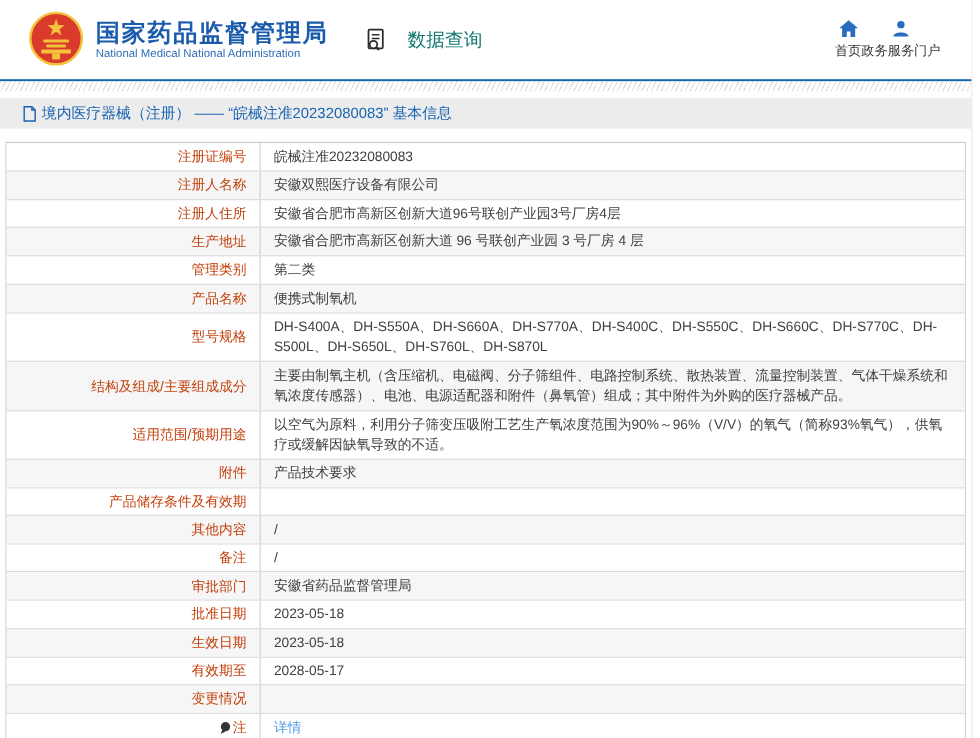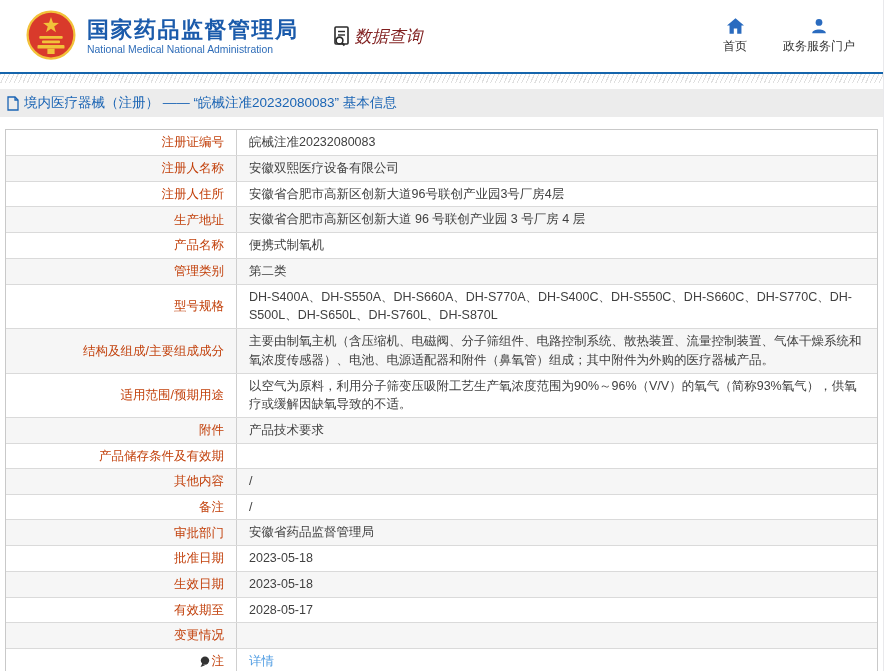--- a/index.html
+++ b/index.html
@@ -11,35 +11,35 @@
   }
   .page { width:884px; min-height:671px; border-right:1px solid #e9e9ec; background:#fff; }
 
   
   .header { height:72px; display:flex; align-items:center; padding-left:24px; background:#fff; }
   .logo-emblem { width:54px; height:54px; flex:0 0 54px; cursor:pointer; }
   .brand { margin-left:9px; cursor:pointer; }
   .brand-cn { font-size:22px; font-weight:bold; color:var(--brand,#1b5bab); letter-spacing:1.5px; line-height:1.15; }
   .brand-en { font-size:10.4px; color:#2f6db8; margin-top:2px; }
   .nav-query { display:flex; align-items:center; margin-left:32px; cursor:pointer; }
-  .nav-query-label { font-size:17px; color:#7f1d1d; font-weight:500; margin-left:2px;font-style:italic; }
-  .nav-right { margin-left:auto; display:flex; align-items:flex-start; gap:36px; padding-right:28px; }
+  .nav-query-label { font-size:17px; color:#0f766e; font-weight:500; margin-left:18px; }
+  .nav-right { margin-left:auto; display:flex; align-items:flex-start; padding-right:28px; }
   .nav-item { display:flex; flex-direction:column; align-items:center; gap:4px; cursor:pointer; }
   .nav-item-label { font-size:12px; color:#333; white-space:nowrap; }
 
   .header-rule { height:2px; background:#1565ac; }
   .hatch {
     height:9px;
     background:repeating-linear-gradient(115deg,#e0e0e0 0,#e0e0e0 1px,#ffffff 1px,#ffffff 4px);
   }
 
   
   .breadcrumb-bar {
     margin-top:6px; height:28px; background:#ececec;
-    display:flex; align-items:center; padding-left:6px;
+    display:flex; align-items:center; padding-left:20px;
   }
   .breadcrumb-text { font-size:13.5px; color:#1a64b4; margin-left:4px; }
 
   
   .table-wrap { margin:12px 0 0 5px; width:873px; border:1px solid #c9c9c9; background:#fff; }
   .row { display:flex; border-top:1px solid #dadada; min-height:24px; background:#fff; }
   .row:first-child { border-top:none; }
   .row:nth-child(even) { background:#f6f6f6; }
   .cell-label {
     flex:0 0 231px; width:231px; border-right:1px solid #cfcfcf;
@@ -124,26 +124,26 @@
       </div>
       <div class="row">
         <div class="cell-label">注册人住所</div>
         <div class="cell-value">安徽省合肥市高新区创新大道96号联创产业园3号厂房4层</div>
       </div>
       <div class="row">
         <div class="cell-label">生产地址</div>
         <div class="cell-value">安徽省合肥市高新区创新大道 96 号联创产业园 3 号厂房 4 层</div>
       </div>
       <div class="row">
+        <div class="cell-label">管理类别</div>
+        <div class="cell-value">第二类</div>
+      </div>
+      <div class="row">
         <div class="cell-label">产品名称</div>
         <div class="cell-value">便携式制氧机</div>
-      </div>
-      <div class="row">
-        <div class="cell-label">管理类别</div>
-        <div class="cell-value">第二类</div>
       </div>
       <div class="row">
         <div class="cell-label">型号规格</div>
         <div class="cell-value">DH-S400A、DH-S550A、DH-S660A、DH-S770A、DH-S400C、DH-S550C、DH-S660C、DH-S770C、DH-S500L、DH-S650L、DH-S760L、DH-S870L</div>
       </div>
       <div class="row">
         <div class="cell-label">结构及组成/主要组成成分</div>
         <div class="cell-value">主要由制氧主机（含压缩机、电磁阀、分子筛组件、电路控制系统、散热装置、流量控制装置、气体干燥系统和氧浓度传感器）、电池、电源适配器和附件（鼻氧管）组成；其中附件为外购的医疗器械产品。</div>
       </div>
       <div class="row">

